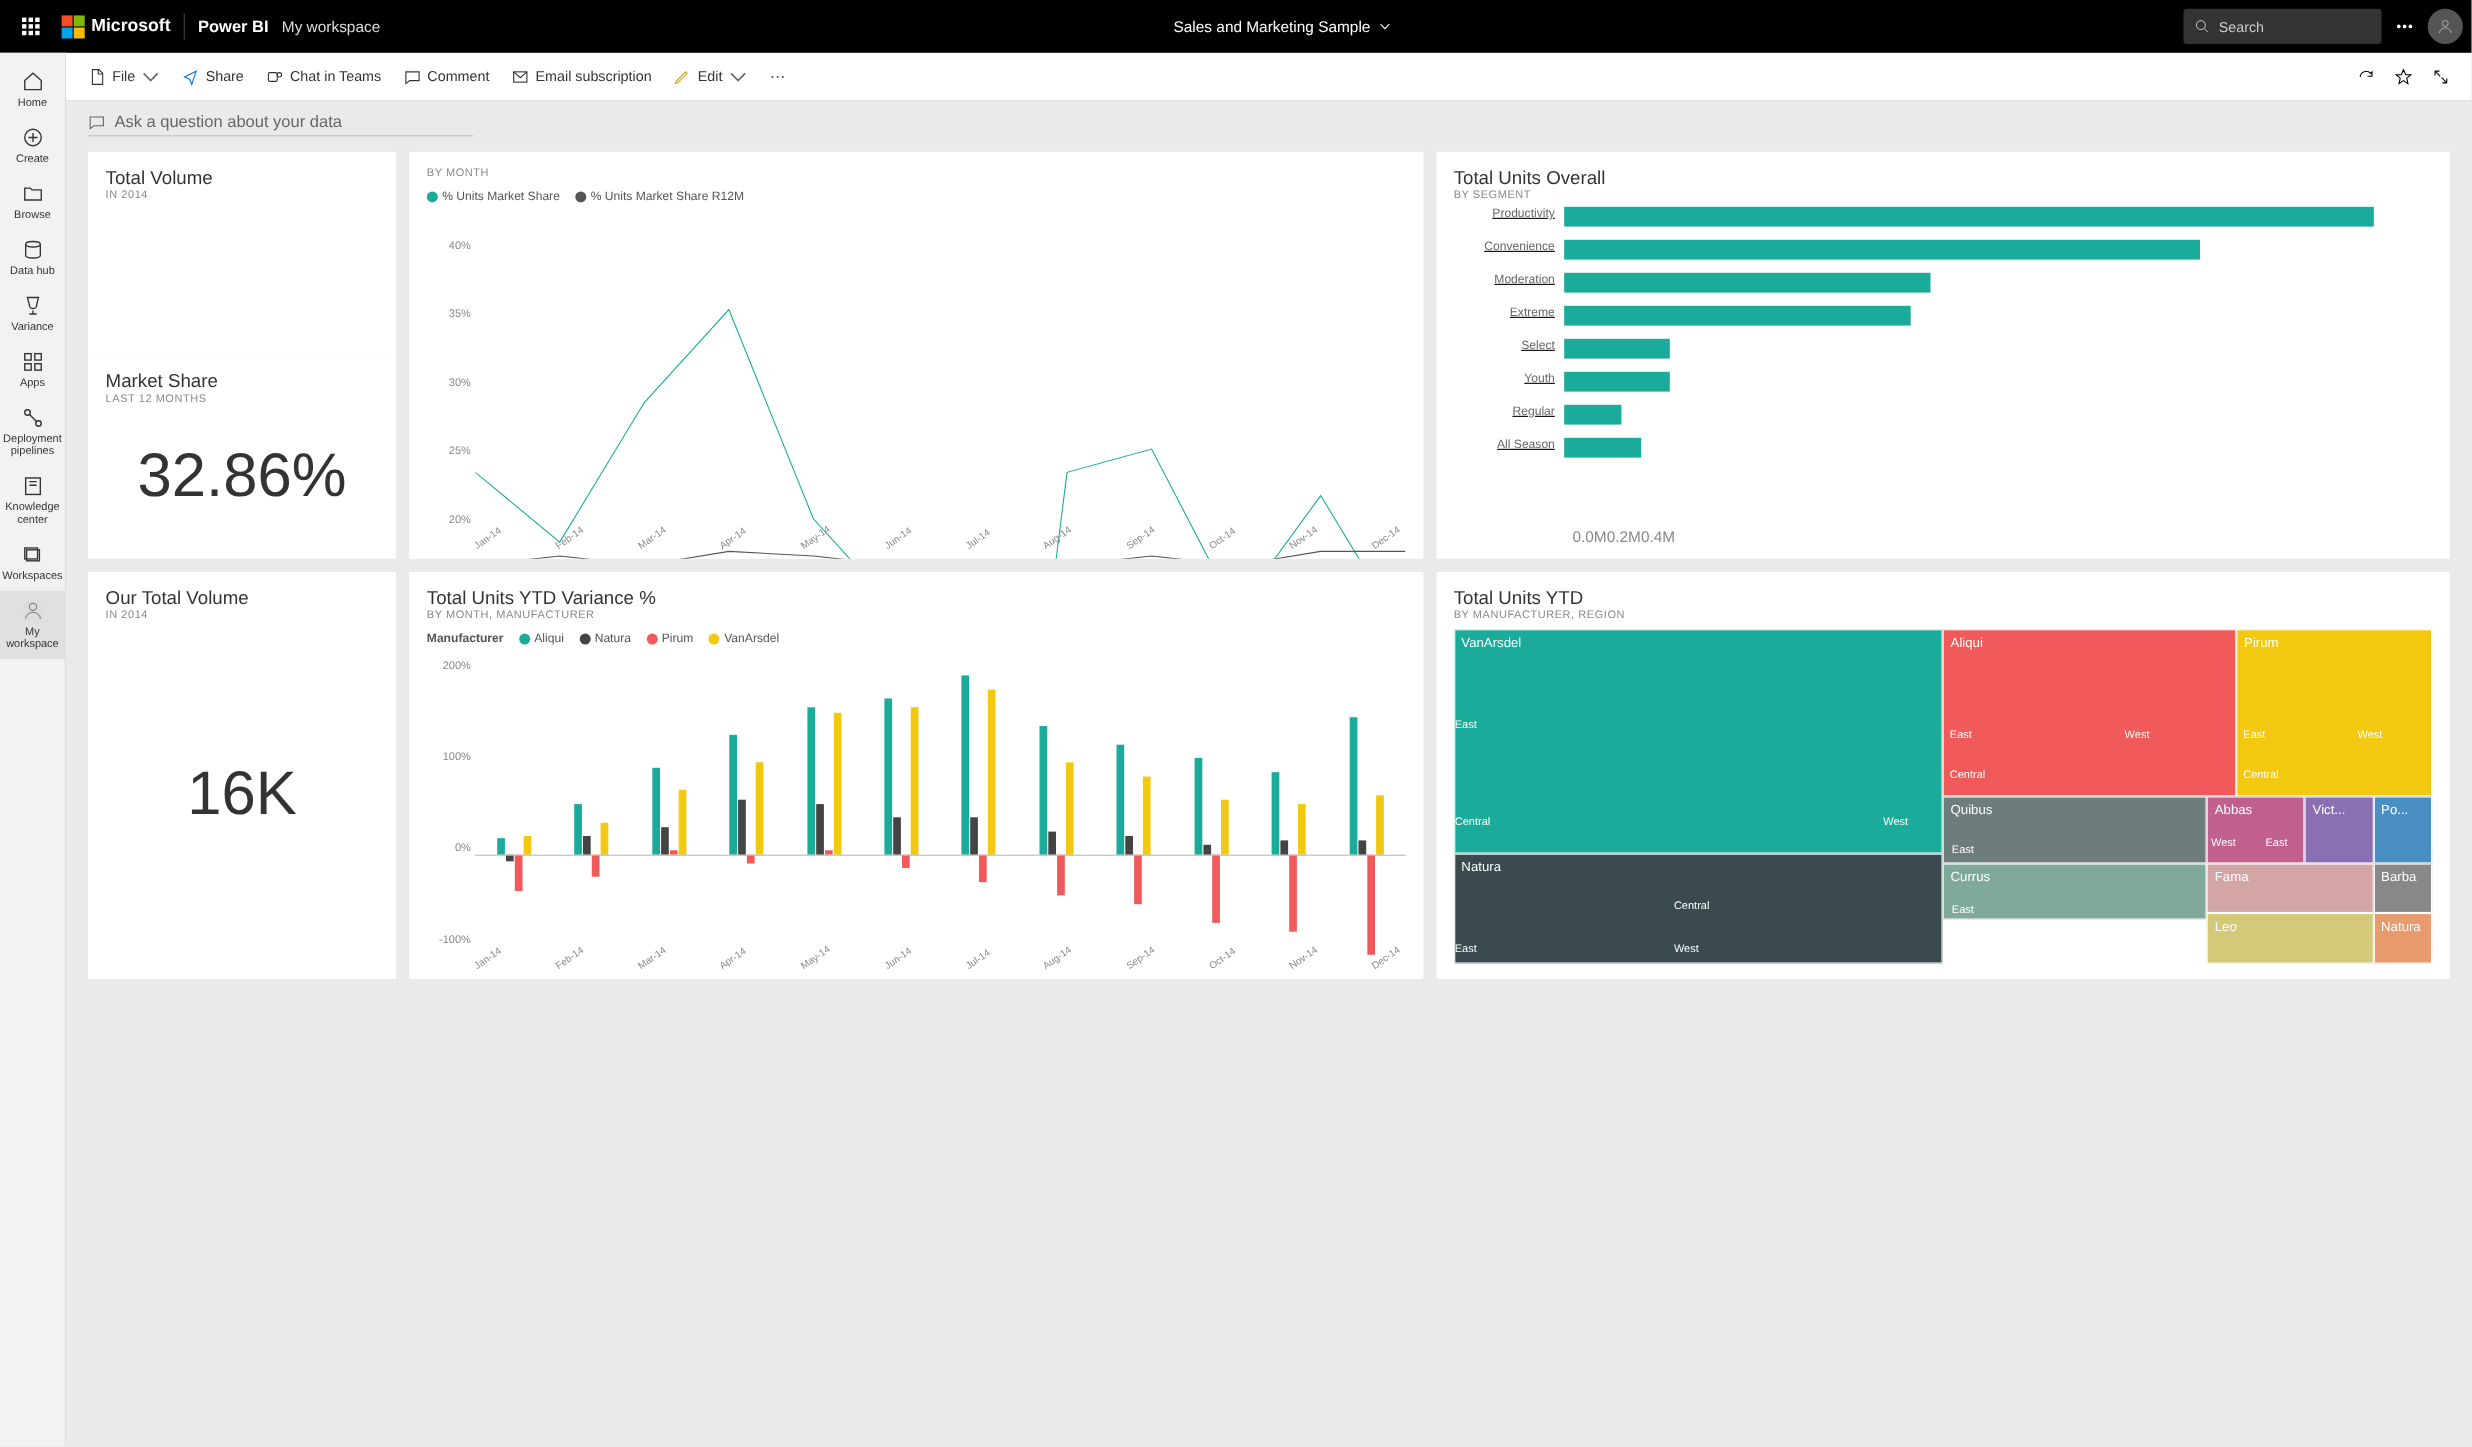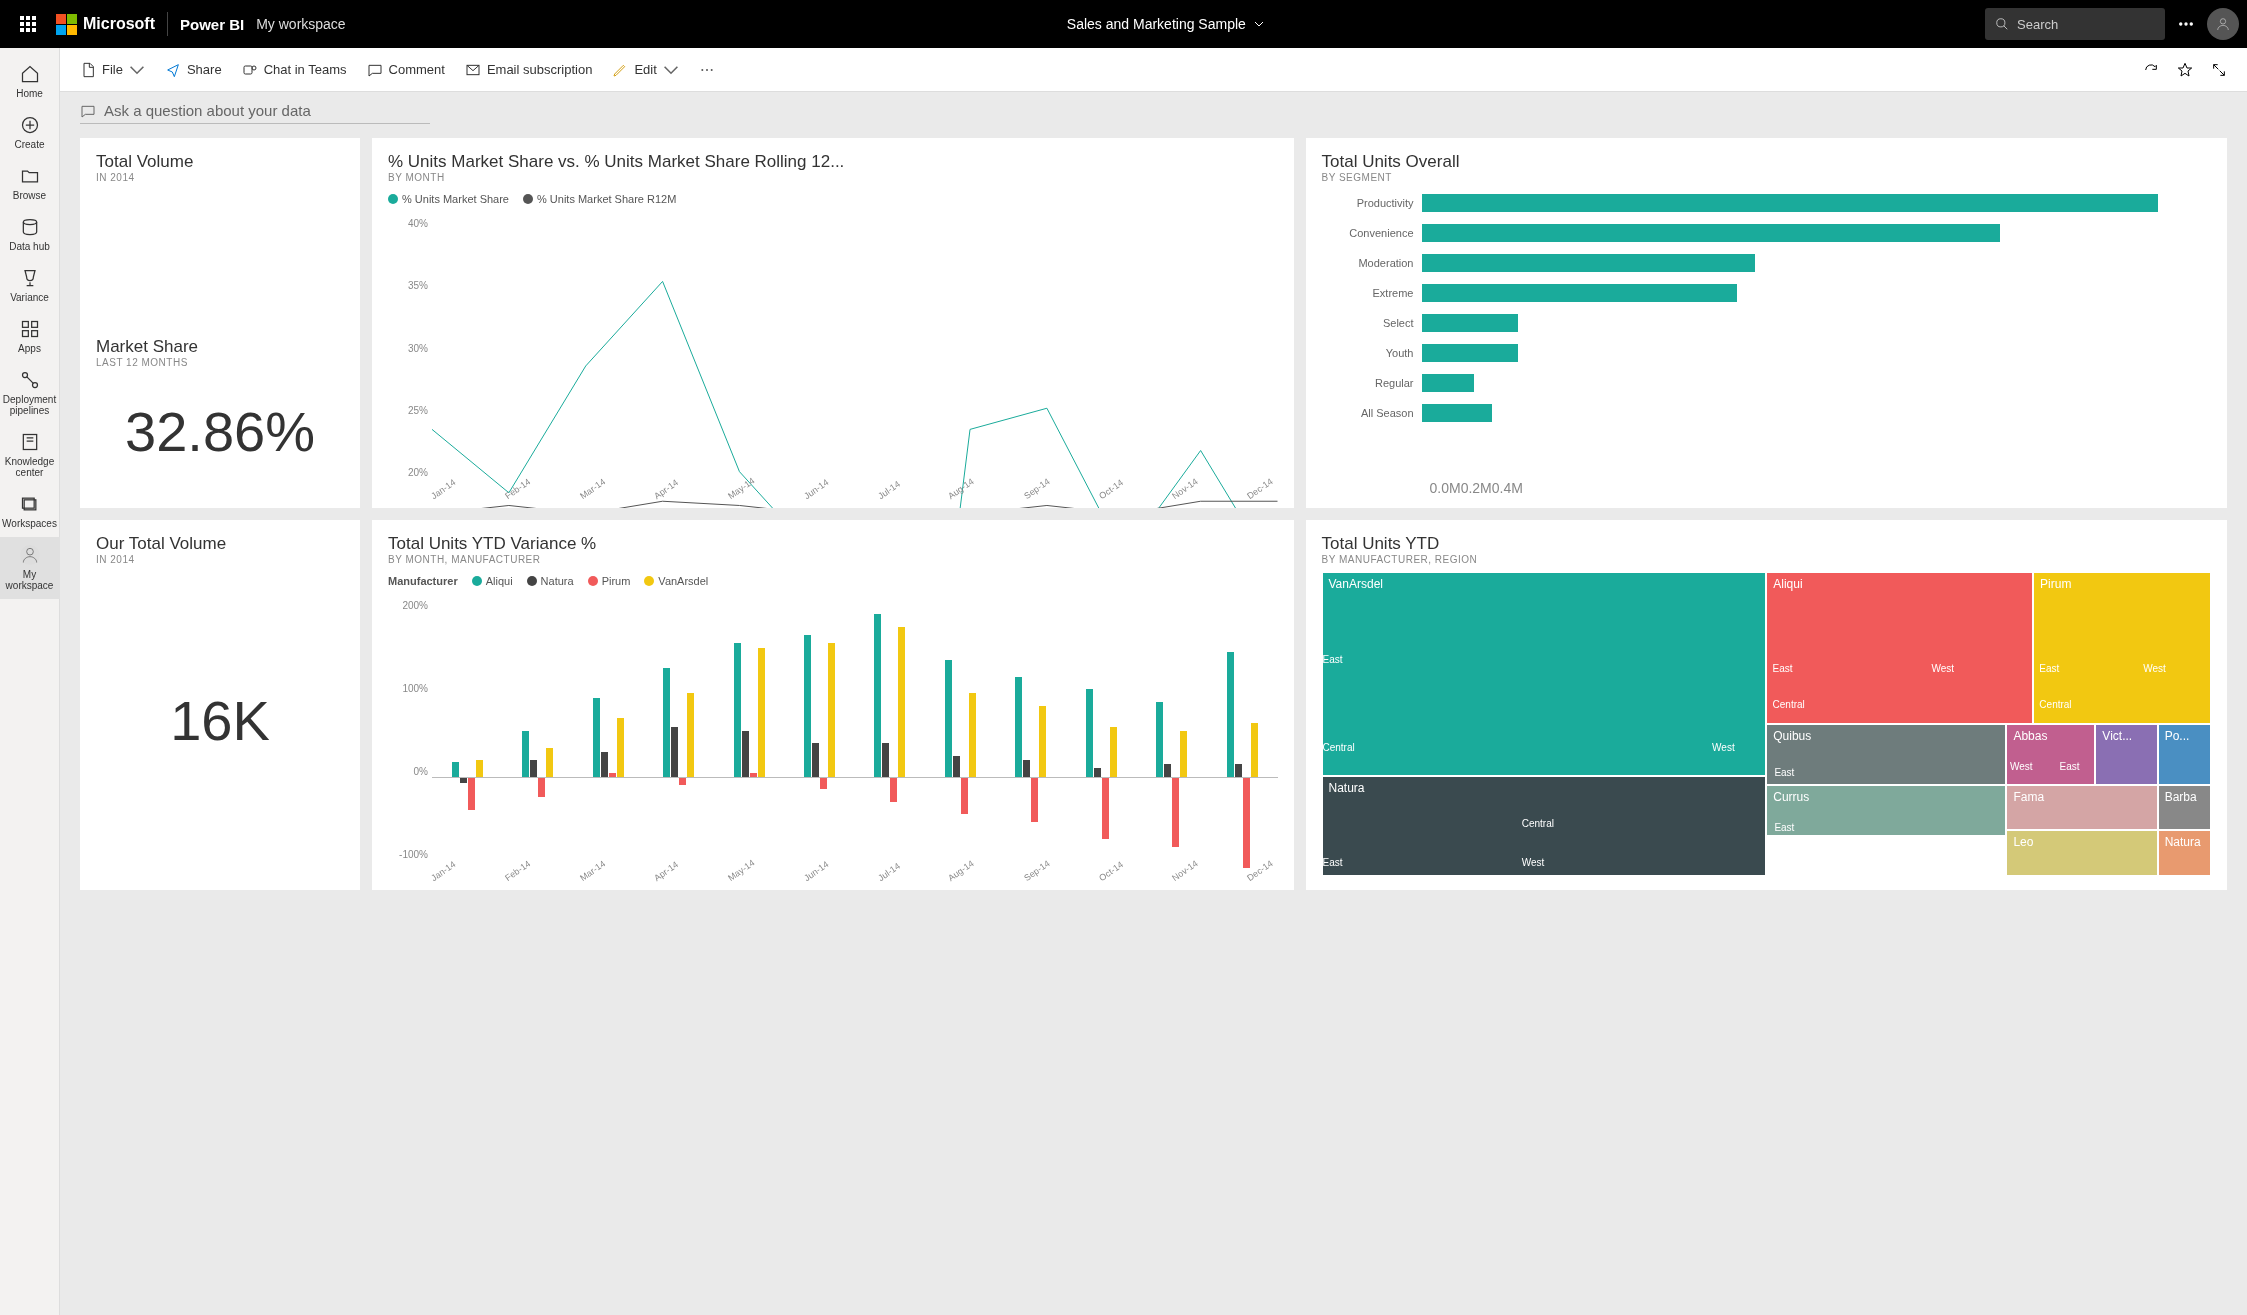--- a/index.html
+++ b/index.html
@@ -42,21 +42,21 @@
 .col1 { display: flex; flex-direction: column; gap: 0; }
 .col1 > .kpi { flex: 1; }
 .legend { display: flex; gap: 14px; font-size: 11px; color: #555; margin-top: 10px; flex-wrap: wrap; }
 .legend-item { display: flex; align-items: center; gap: 4px; }
 .dot { width: 10px; height: 10px; border-radius: 50%; }
 .chart-area { position: absolute; left: 60px; right: 16px; top: 80px; bottom: 30px; }
 .y-labels { position: absolute; left: 16px; top: 80px; bottom: 30px; width: 40px; display: flex; flex-direction: column; justify-content: space-between; font-size: 10px; color: #888; text-align: right; }
 .x-labels { position: absolute; left: 60px; right: 16px; bottom: 6px; display: flex; justify-content: space-between; font-size: 9px; color: #888; }
 .x-labels span { transform: rotate(-35deg); transform-origin: left; white-space: nowrap; }
 .hbar-chart { position: absolute; left: 16px; right: 16px; top: 50px; bottom: 30px; }
-.hbar-row { display: flex; align-items: center; height: 30px; }
+.hbar-row { display: flex; height: 30px; text-decoration: underline; }
 .hbar-label { width: 100px; text-align: right; font-size: 11px; color: #666; padding-right: 8px; }
 .hbar-bar { height: 18px; background: #1aab9b; }
 .hbar-x { position: absolute; left: 108px; right: 0; bottom: -18px; display: flex; justify-content: flex-start; font-size: 14px; color: #888; }
 .grouped-chart { position: absolute; left: 60px; right: 16px; top: 90px; bottom: 30px; display: flex; align-items: center; }
 .group { flex: 1; display: flex; align-items: flex-end; justify-content: center; gap: 1px; height: 100%; position: relative; }
 .gbar { width: 7px; }
 .treemap { position: absolute; left: 16px; right: 16px; top: 52px; bottom: 14px; display: grid; }
 .tm-cell { position: absolute; color: #fff; font-size: 12px; padding: 4px 6px; border: 1px solid #fff; overflow: hidden; }
 .tm-region { position: absolute; bottom: 3px; font-size: 10px; color: #fff; }
 svg.icon { stroke: currentColor; fill: none; stroke-width: 1.5; }
@@ -281,21 +281,20 @@
           <div class="tile-sub">IN 2014</div>
         </div>
         <div class="kpi">
           <div class="tile-title">Market Share</div>
           <div class="tile-sub">LAST 12 MONTHS</div>
           <div class="kpi-value">32.86%</div>
         </div>
       </div>
 
       <div class="tile">
-        <div class="tile-title">% Units Market Share vs. % Units Market Share Rolling 12...</div>
         <div class="tile-sub">BY MONTH</div>
         <div class="legend" id="line-legend">
             <div class="legend-item"><span class="dot" style="background:#1aab9b"></span>% Units Market Share</div>
             <div class="legend-item"><span class="dot" style="background:#555"></span>% Units Market Share R12M</div>
           </div>
         <div class="y-labels" id="line-y">
             <span>40%</span>
             <span>35%</span>
             <span>30%</span>
             <span>25%</span>

